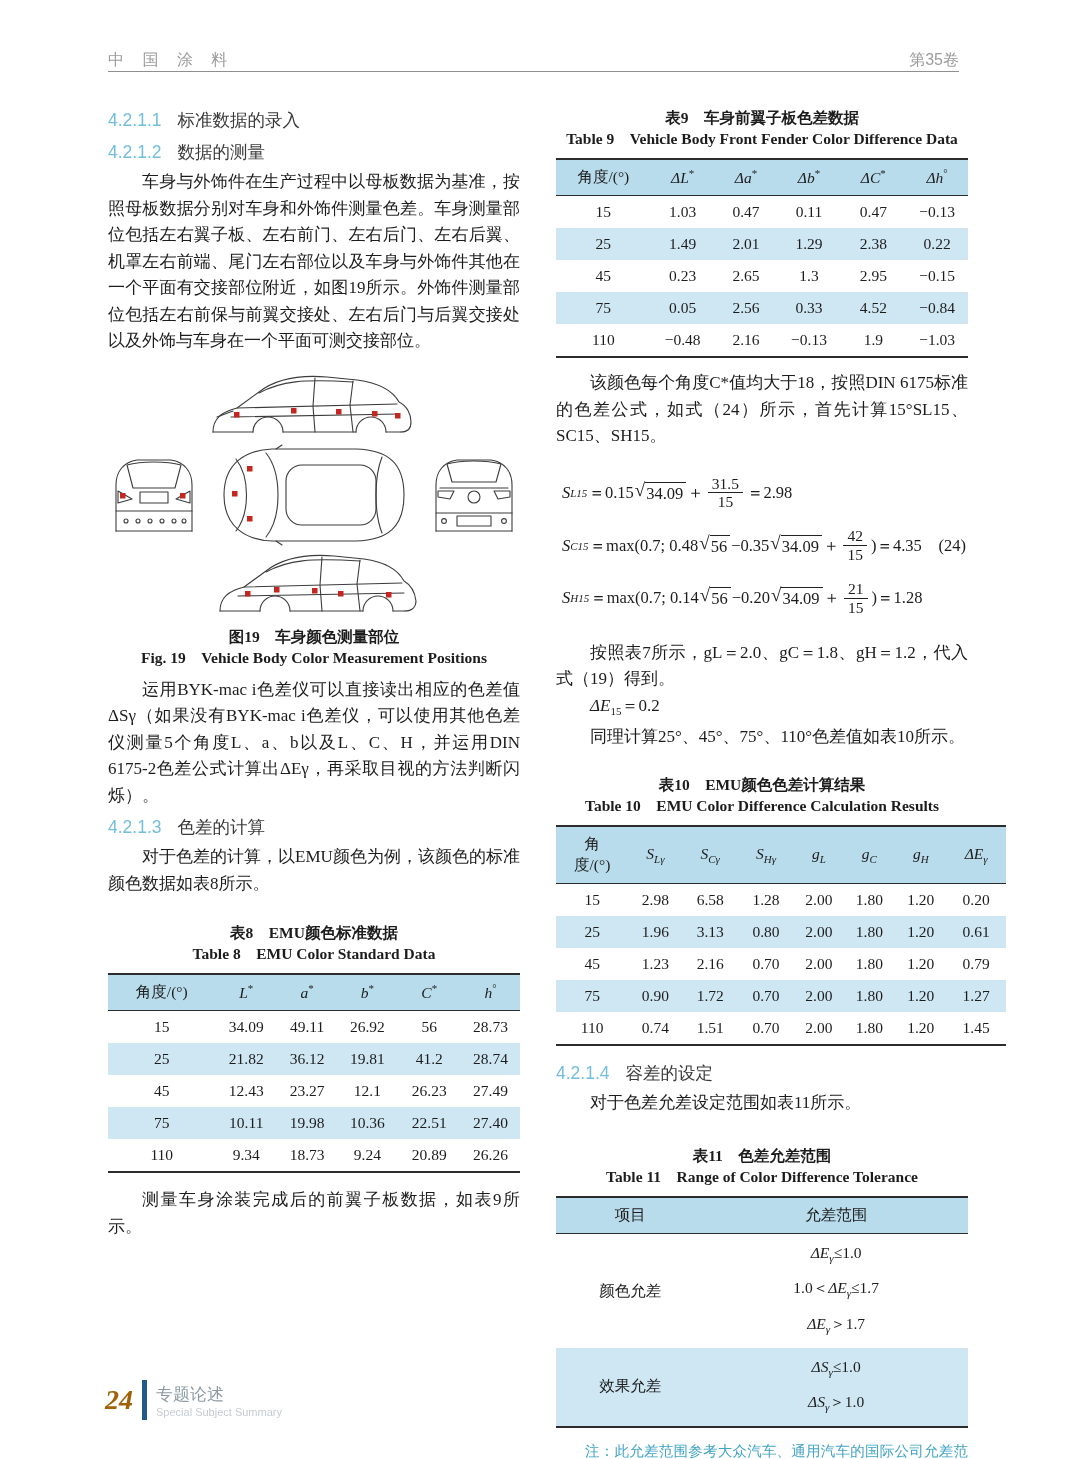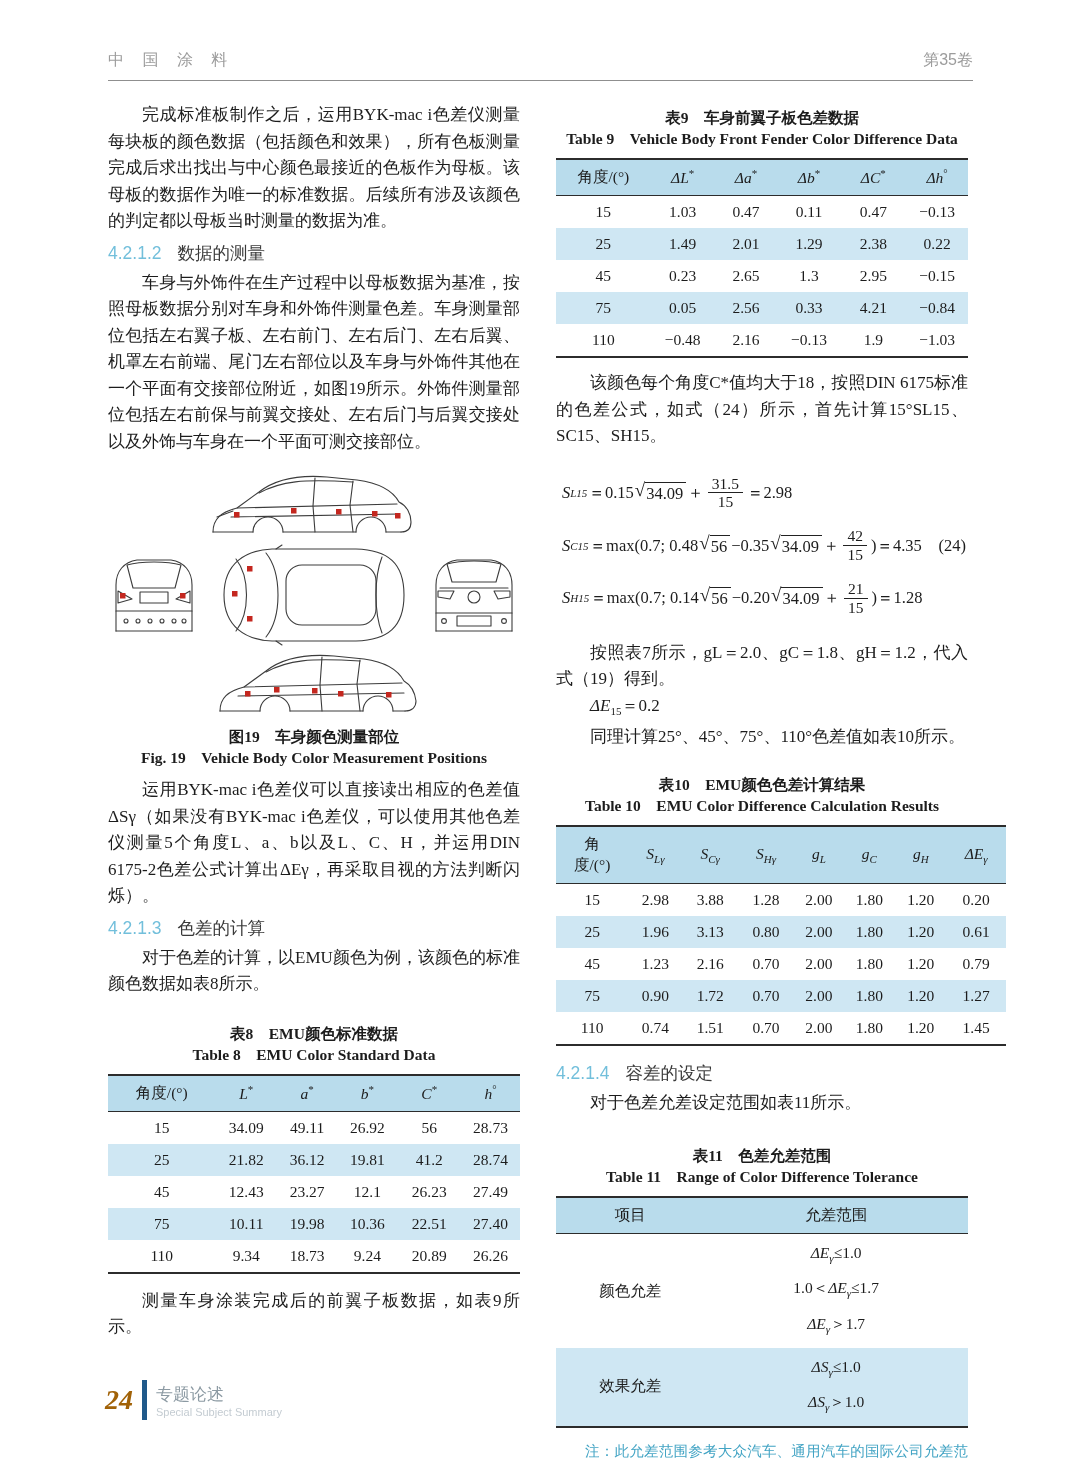--- a/index.html
+++ b/index.html
@@ -1,21 +1,21 @@
 <!DOCTYPE html>
 <html><head>
 <meta charset="utf-8">
 <style>
   html,body{margin:0;padding:0;background:#e8e8e8;}
   .page{position:relative;width:1075px;height:1459px;margin:0 auto;background:#ffffff;
         font-family:"Liberation Serif","DejaVu Serif",serif;color:#1c1c1c;overflow:hidden;}
 
   
-  .pg-header{position:absolute;left:108px;right:102px;top:50px;display:flex;justify-content:space-between;
-             align-items:flex-end;padding-bottom:9px;border-bottom:1.5px solid #8f8f8f;
+  .pg-header{position:absolute;left:108px;right:116px;top:50px;display:flex;justify-content:space-between;
+             align-items:flex-end;border-bottom:1.5px solid #8f8f8f;
              color:#9c9c9c;font-size:16px;font-family:"Liberation Sans","DejaVu Sans",sans-serif;}
   .journal{letter-spacing:7px;}
 
   
   .columns{position:absolute;left:108px;top:102px;width:861px;display:flex;gap:36px;}
   .col{width:412px;flex:0 0 412px;}
 
   .sec{display:flex;gap:16px;font-size:17.5px;line-height:27px;
        font-family:"Liberation Sans","DejaVu Sans",sans-serif;margin:5px 0 3px;}
   .sec-num{color:#72bfdb;}
@@ -79,21 +79,24 @@
 
   <div class="pg-header">
     <span class="journal">中 国 涂 料</span>
     <span>第35卷</span>
   </div>
 
   <div class="columns">
 
     <div class="col">
 
-      <p class="body-p">完成标准板制作之后，运用BYK-mac i色差仪测量每块板的颜色数据（包括颜色和效果），所有色板测量完成后求出找出与中心颜色最接近的色板作为母板。该母板的数据作为唯一的标准数据。后续所有涉及该颜色的判定都以母板当时测量的数据为准。</p>
+      <div class="sec">
+        <span class="sec-num">4.2.1.1</span>
+        <span class="sec-title">标准数据的录入</span>
+      </div>
 
       <div class="sec">
         <span class="sec-num">4.2.1.2</span>
         <span class="sec-title">数据的测量</span>
       </div>
       <p class="body-p">车身与外饰件在生产过程中以母板数据为基准，按照母板数据分别对车身和外饰件测量色差。车身测量部位包括左右翼子板、左右前门、左右后门、左右后翼、机罩左右前端、尾门左右部位以及车身与外饰件其他在一个平面有交接部位附近，如图19所示。外饰件测量部位包括左右前保与前翼交接处、左右后门与后翼交接处以及外饰与车身在一个平面可测交接部位。</p>
 
       <div class="figure">
         <svg class="carsvg" width="412" height="258" viewBox="0 0 412 258">
 
@@ -291,21 +294,21 @@
               <td>2.65</td>
               <td>1.3</td>
               <td>2.95</td>
               <td>−0.15</td>
             </tr>
             <tr class="alt">
               <td>75</td>
               <td>0.05</td>
               <td>2.56</td>
               <td>0.33</td>
-              <td>4.21</td>
+              <td>4.52</td>
               <td>−0.84</td>
             </tr>
             <tr>
               <td>110</td>
               <td>−0.48</td>
               <td>2.16</td>
               <td>−0.13</td>
               <td>1.9</td>
               <td>−1.03</td>
             </tr>
@@ -396,21 +399,21 @@
             <th><span class="var">g</span><sub class="var">L</sub></th>
             <th><span class="var">g</span><sub class="var">C</sub></th>
             <th><span class="var">g</span><sub class="var">H</sub></th>
             <th><span class="var">ΔE</span><sub class="var">γ</sub></th>
           </tr>
         </thead>
         <tbody>
             <tr>
               <td>15</td>
               <td>2.98</td>
-              <td>3.88</td>
+              <td>6.58</td>
               <td>1.28</td>
               <td>2.00</td>
               <td>1.80</td>
               <td>1.20</td>
               <td>0.20</td>
             </tr>
             <tr class="alt">
               <td>25</td>
               <td>1.96</td>
               <td>3.13</td>

